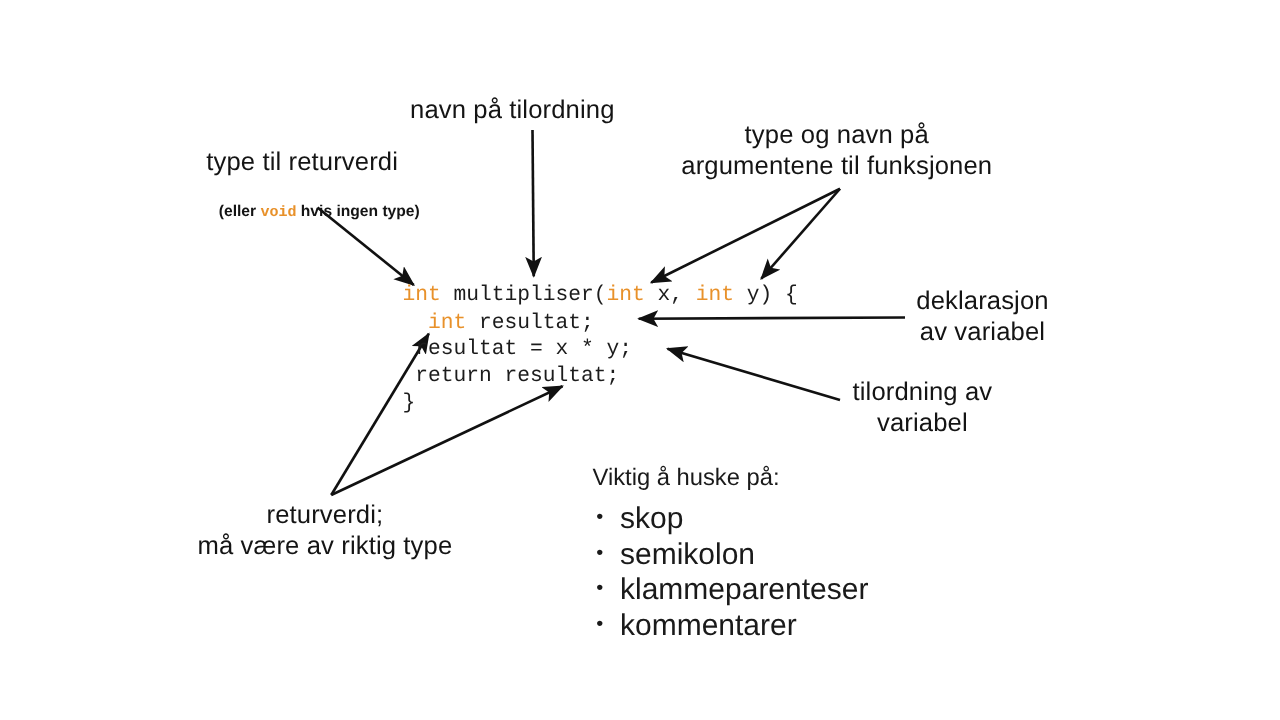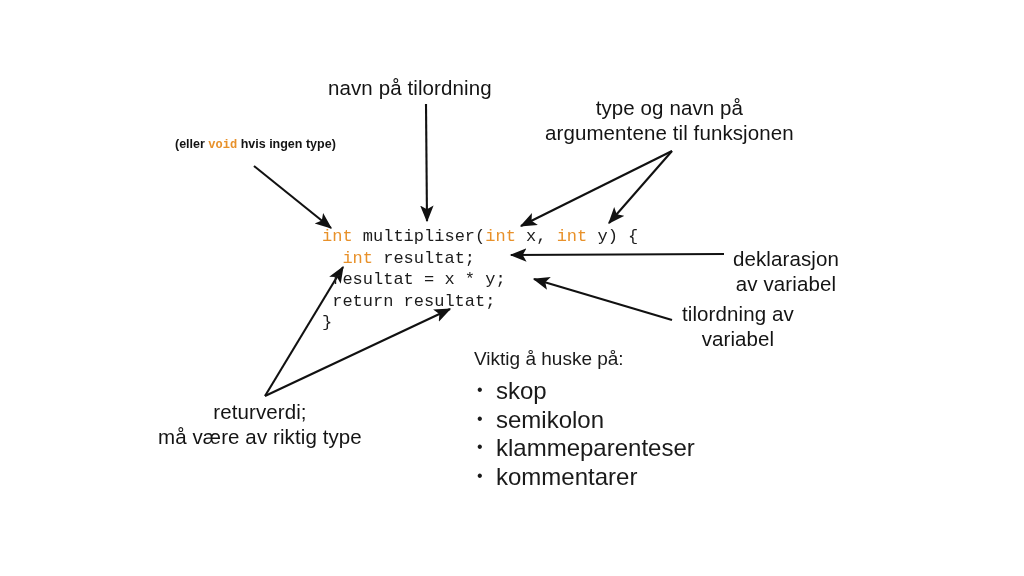--- a/index.html
+++ b/index.html
@@ -41,21 +41,21 @@
     letter-spacing: 0px;
     font-weight: bold;
   }
   .mono-void {
     font-family: "Liberation Mono", "DejaVu Sans Mono", monospace;
     color: #e8912a;
     font-size: 12px;
   }
   #label-func-name { left: 328px; top: 76px; }
   #label-args { left: 545px; top: 96px; text-align: center; }
-  #label-declaration { left: 733px; top: 247px; text-align: center; }
+  #label-declaration { left: 733px; top: 229px; text-align: center; }
   #label-assignment { left: 682px; top: 302px; text-align: center; }
   #label-returnvalue { left: 158px; top: 400px; text-align: center; }
 
   
   #code-block {
     position: absolute;
     left: 322px;
     top: 226px;
     font-family: "Liberation Mono", "DejaVu Sans Mono", monospace;
     font-size: 17px;
@@ -64,21 +64,21 @@
     white-space: pre;
     letter-spacing: 0px;
   }
   #code-block .kw { color: #e8912a; }
   .code-line { display: block; }
 
   
   #checklist {
     position: absolute;
     left: 474px;
-    top: 348px;
+    top: 372px;
   }
   #checklist .heading {
     font-size: 19px;
     margin-bottom: 7px;
   }
   #checklist ul {
     list-style: none;
     margin: 0;
     padding: 0;
   }
@@ -128,20 +128,21 @@
     <line x1="724" y1="254" x2="511" y2="255" stroke="#111111" stroke-width="2.1" marker-end="url(#ah)"></line>
 
     <line x1="672" y1="320" x2="534" y2="279" stroke="#111111" stroke-width="2.1" marker-end="url(#ah)"></line>
 
     <line x1="265" y1="396" x2="343" y2="267" stroke="#111111" stroke-width="2.1" marker-end="url(#ah)"></line>
 
     <line x1="265" y1="396" x2="450" y2="309" stroke="#111111" stroke-width="2.1" marker-end="url(#ah)"></line>
   </svg>
 
   <div class="lbl" id="label-return-type">
+    <div class="lbl-lg">type til returverdi</div>
     <div class="sub"><span>(eller </span><span class="mono-void">void</span><span> hvis ingen type)</span></div>
   </div>
 
   <div class="lbl lbl-lg" id="label-func-name">
     <div>navn på tilordning</div>
   </div>
 
   <div class="lbl lbl-lg center" id="label-args">
     <div>type og navn på</div>
     <div>argumentene til funksjonen</div>

